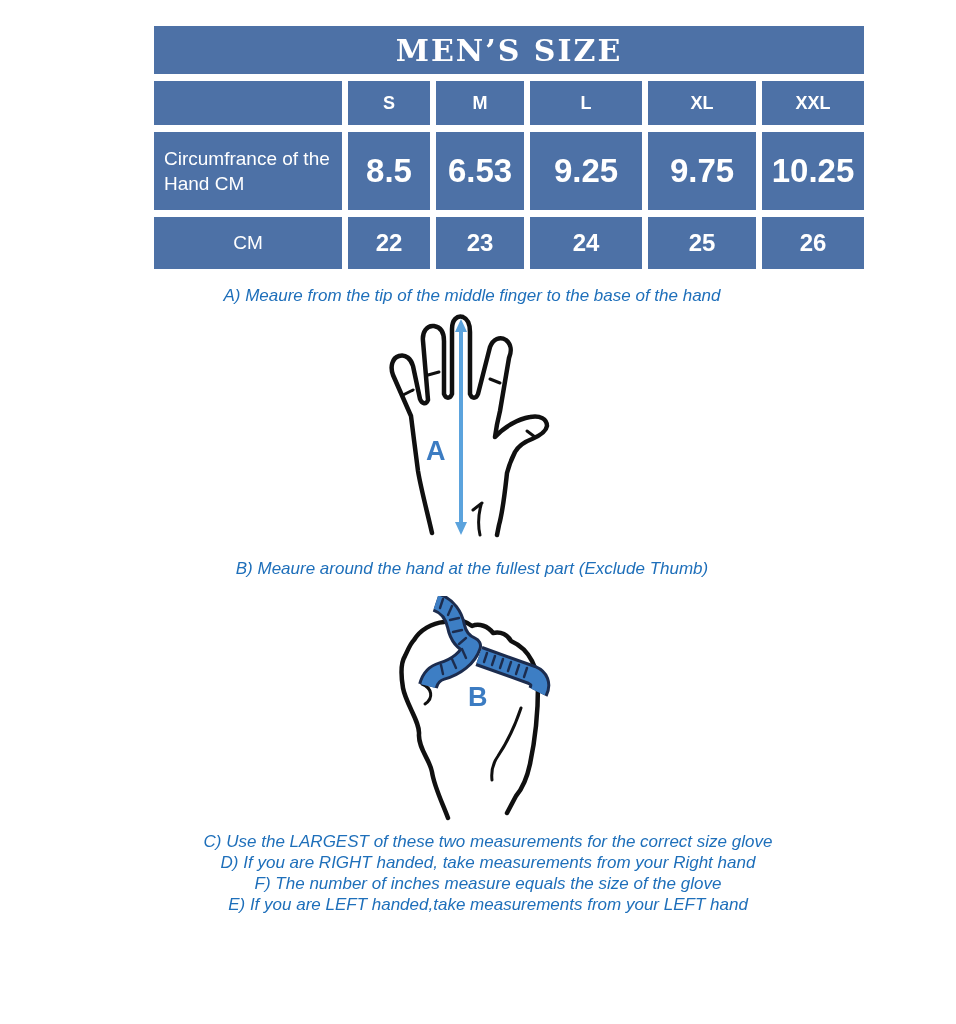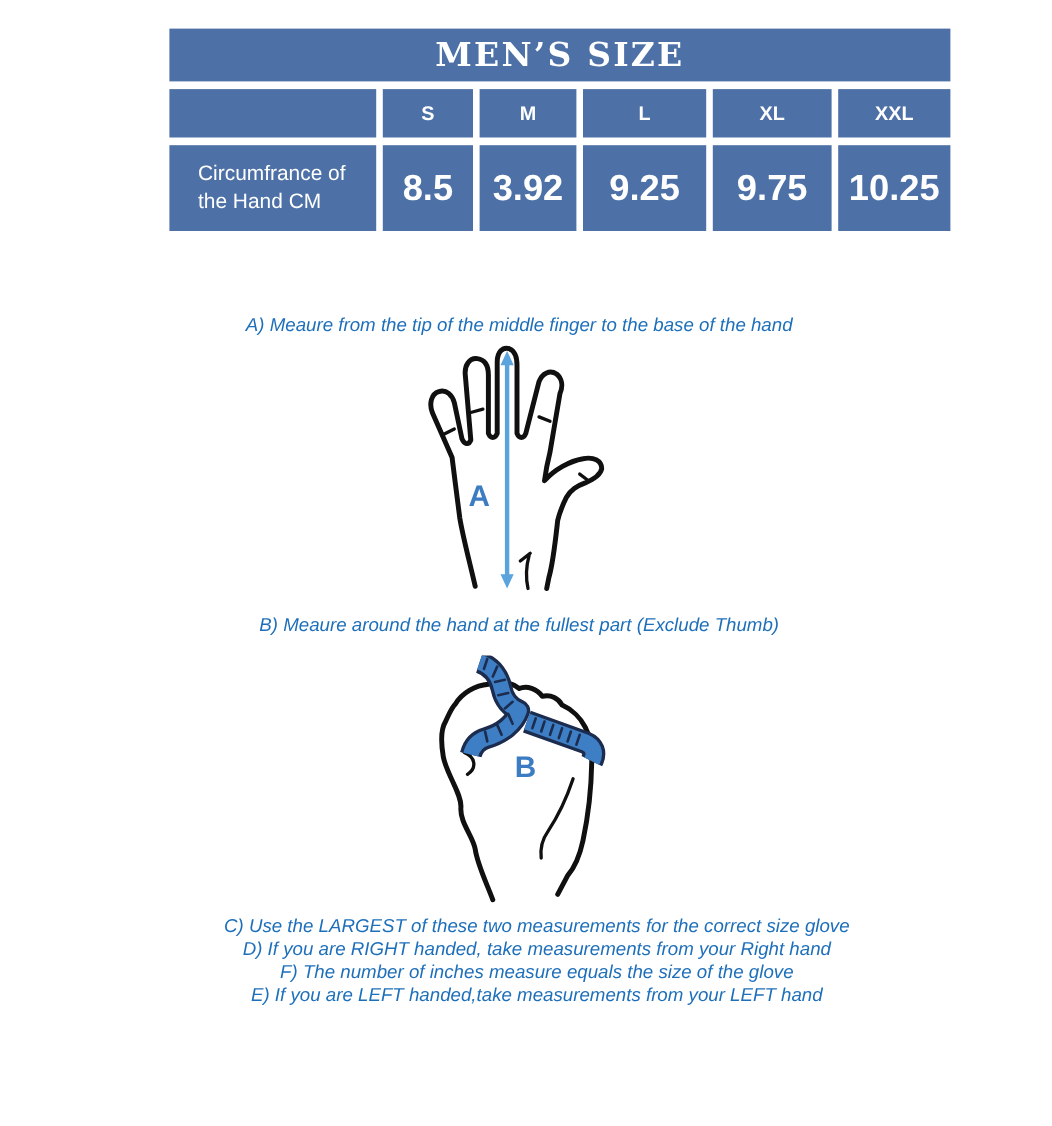--- a/index.html
+++ b/index.html
@@ -7,21 +7,21 @@
           font-family:"Liberation Sans",sans-serif;border-radius:11px;}
 
   
   table.sizing{position:absolute;left:148px;top:19px;border-collapse:separate;
                border-spacing:6px 7px;table-layout:fixed;}
   table.sizing td{background:var(--table-blue);color:#fff;text-align:center;vertical-align:middle;}
   td.title-cell{height:46px;font-family:"DejaVu Serif",serif;font-weight:bold;
                 font-size:30px;letter-spacing:2px;}
   td.size-head{height:42px;font-size:18px;font-weight:bold;}
   td.row-label{font-size:19px;text-align:center;}
-  td.row-label.left{text-align:left;padding-left:26px;line-height:25px;}
+  td.row-label.left{text-align:left;padding-left:10px;line-height:25px;}
   tr.circ-row td{height:76px;}
   tr.circ-row td.val{font-size:33px;font-weight:bold;}
   tr.cm-row td{height:50px;}
   tr.cm-row td.val{font-size:24px;font-weight:bold;}
 
   
   .instr{position:absolute;left:0;width:944px;text-align:center;
          color:var(--text-blue);font-size:17px;font-style:italic;}
   #instrA{top:286px;}
   #instrB{top:559px;}
@@ -62,24 +62,32 @@
       <td class="size-head"></td>
       <td class="size-head">S</td>
       <td class="size-head">M</td>
       <td class="size-head">L</td>
       <td class="size-head">XL</td>
       <td class="size-head">XXL</td>
     </tr>
     <tr class="circ-row">
       <td class="row-label left">Circumfrance of the Hand CM</td>
       <td class="val">8.5</td>
-      <td class="val">3.92</td>
+      <td class="val">6.53</td>
       <td class="val">9.25</td>
       <td class="val">9.75</td>
       <td class="val">10.25</td>
+    </tr>
+    <tr class="cm-row">
+      <td class="row-label">CM</td>
+      <td class="val">22</td>
+      <td class="val">23</td>
+      <td class="val">24</td>
+      <td class="val">25</td>
+      <td class="val">26</td>
     </tr>
   </tbody>
     </table>
 
   <div id="instrA" class="instr">A) Meaure from the tip of the middle finger to the base of the hand</div>
 
   <svg id="hand-svg" width="180" height="234" viewBox="0 0 180 234">
     <path class="outline" d="
       M 54 220
       C 49 198 43 176 40 158

